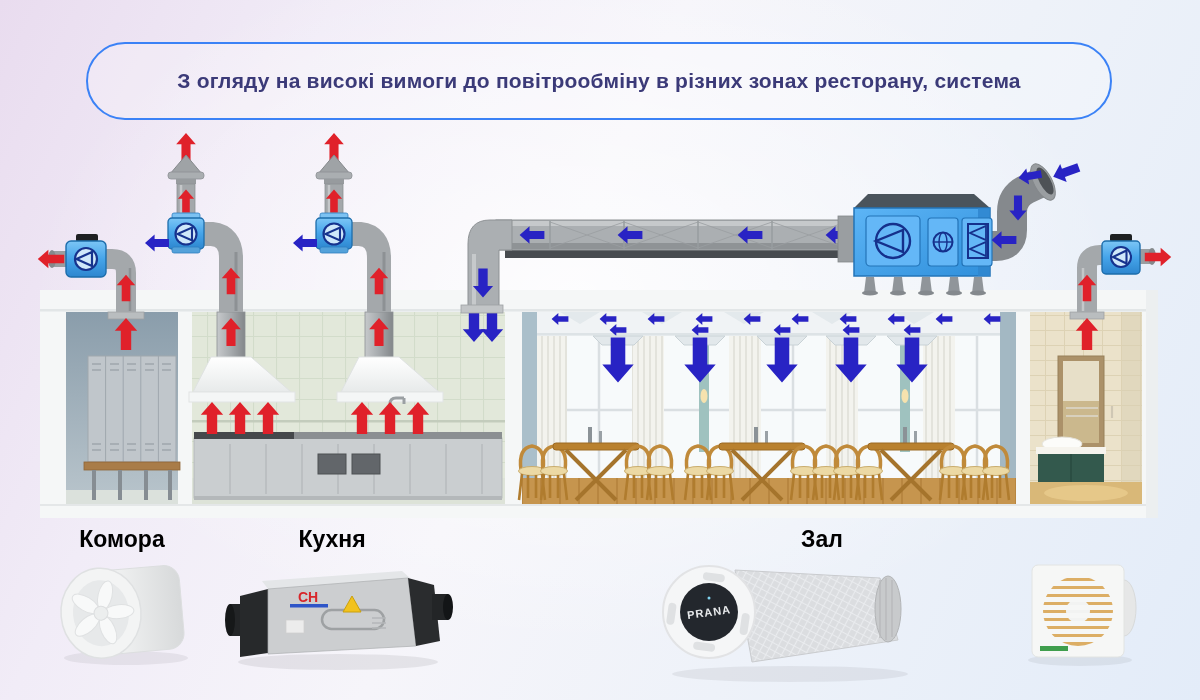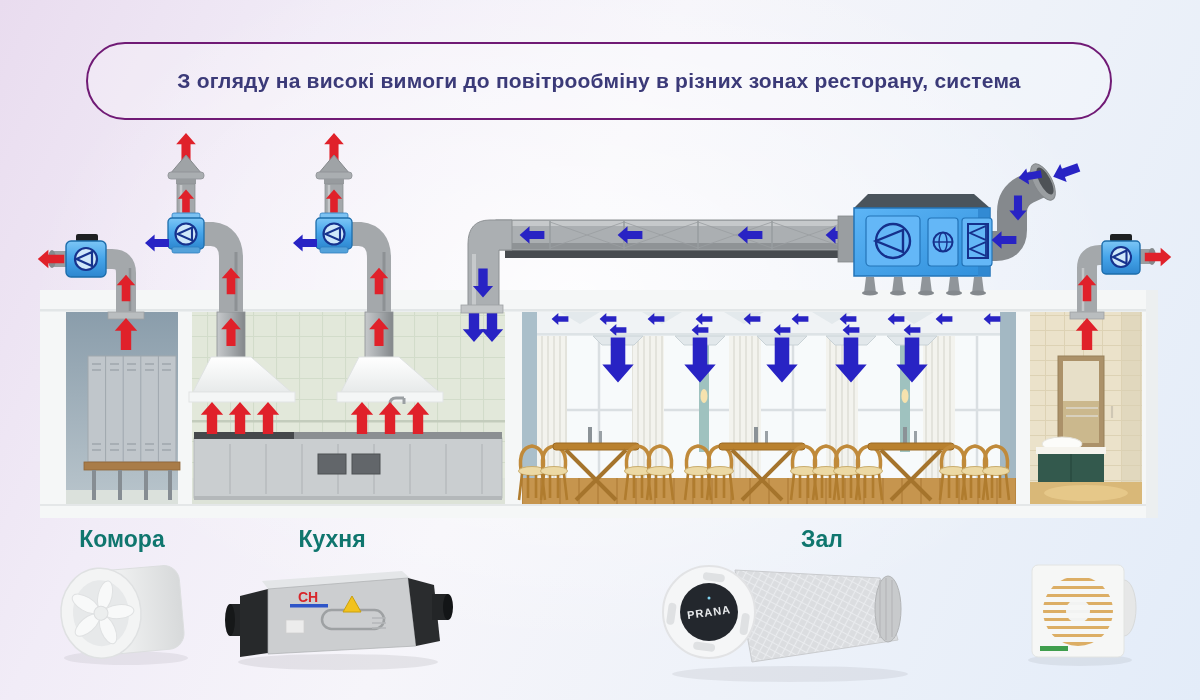--- a/index.html
+++ b/index.html
@@ -6,31 +6,31 @@
   body{
     width:1200px;height:700px;overflow:hidden;position:relative;
     font-family:"Liberation Sans",sans-serif;
     background:
       radial-gradient(ellipse at 48% 42%, rgba(255,255,255,.78), rgba(255,255,255,0) 62%),
       linear-gradient(115deg,#e9dcef 0%,#f1ecf7 22%,#f6f5fa 45%,#eef2f9 68%,#e3ecf9 100%);
   }
   .stage{position:absolute;inset:0;}
   .banner{
     position:absolute;left:86px;top:42px;width:1026px;height:78px;
-    border:2px solid #701a75;border-radius:42px;
+    border:2px solid #3b82f6;border-radius:42px;
     background:rgba(255,255,255,.22);
     display:flex;flex-direction:column;align-items:center;justify-content:center;gap:3px;
     box-sizing:border-box;
   }
   .banner span{
     font-size:21px;font-weight:600;color:#3b3a78;letter-spacing:.2px;white-space:nowrap;
   }
   .zone-label{
     position:absolute;top:526px;transform:translateX(-50%);
-    font-size:23px;font-weight:700;color:#0f766e;white-space:nowrap;
+    font-size:23px;font-weight:700;color:#000000;white-space:nowrap;
   }
   #label-komora{left:122px;}
   #label-kukhnia{left:332px;text-align:right;}
   #label-zal{left:822px;}
   #label-vbyralnia{left:1087px;}
   svg{position:absolute;inset:0;}
 </style>
 </head>
 <body>
 

